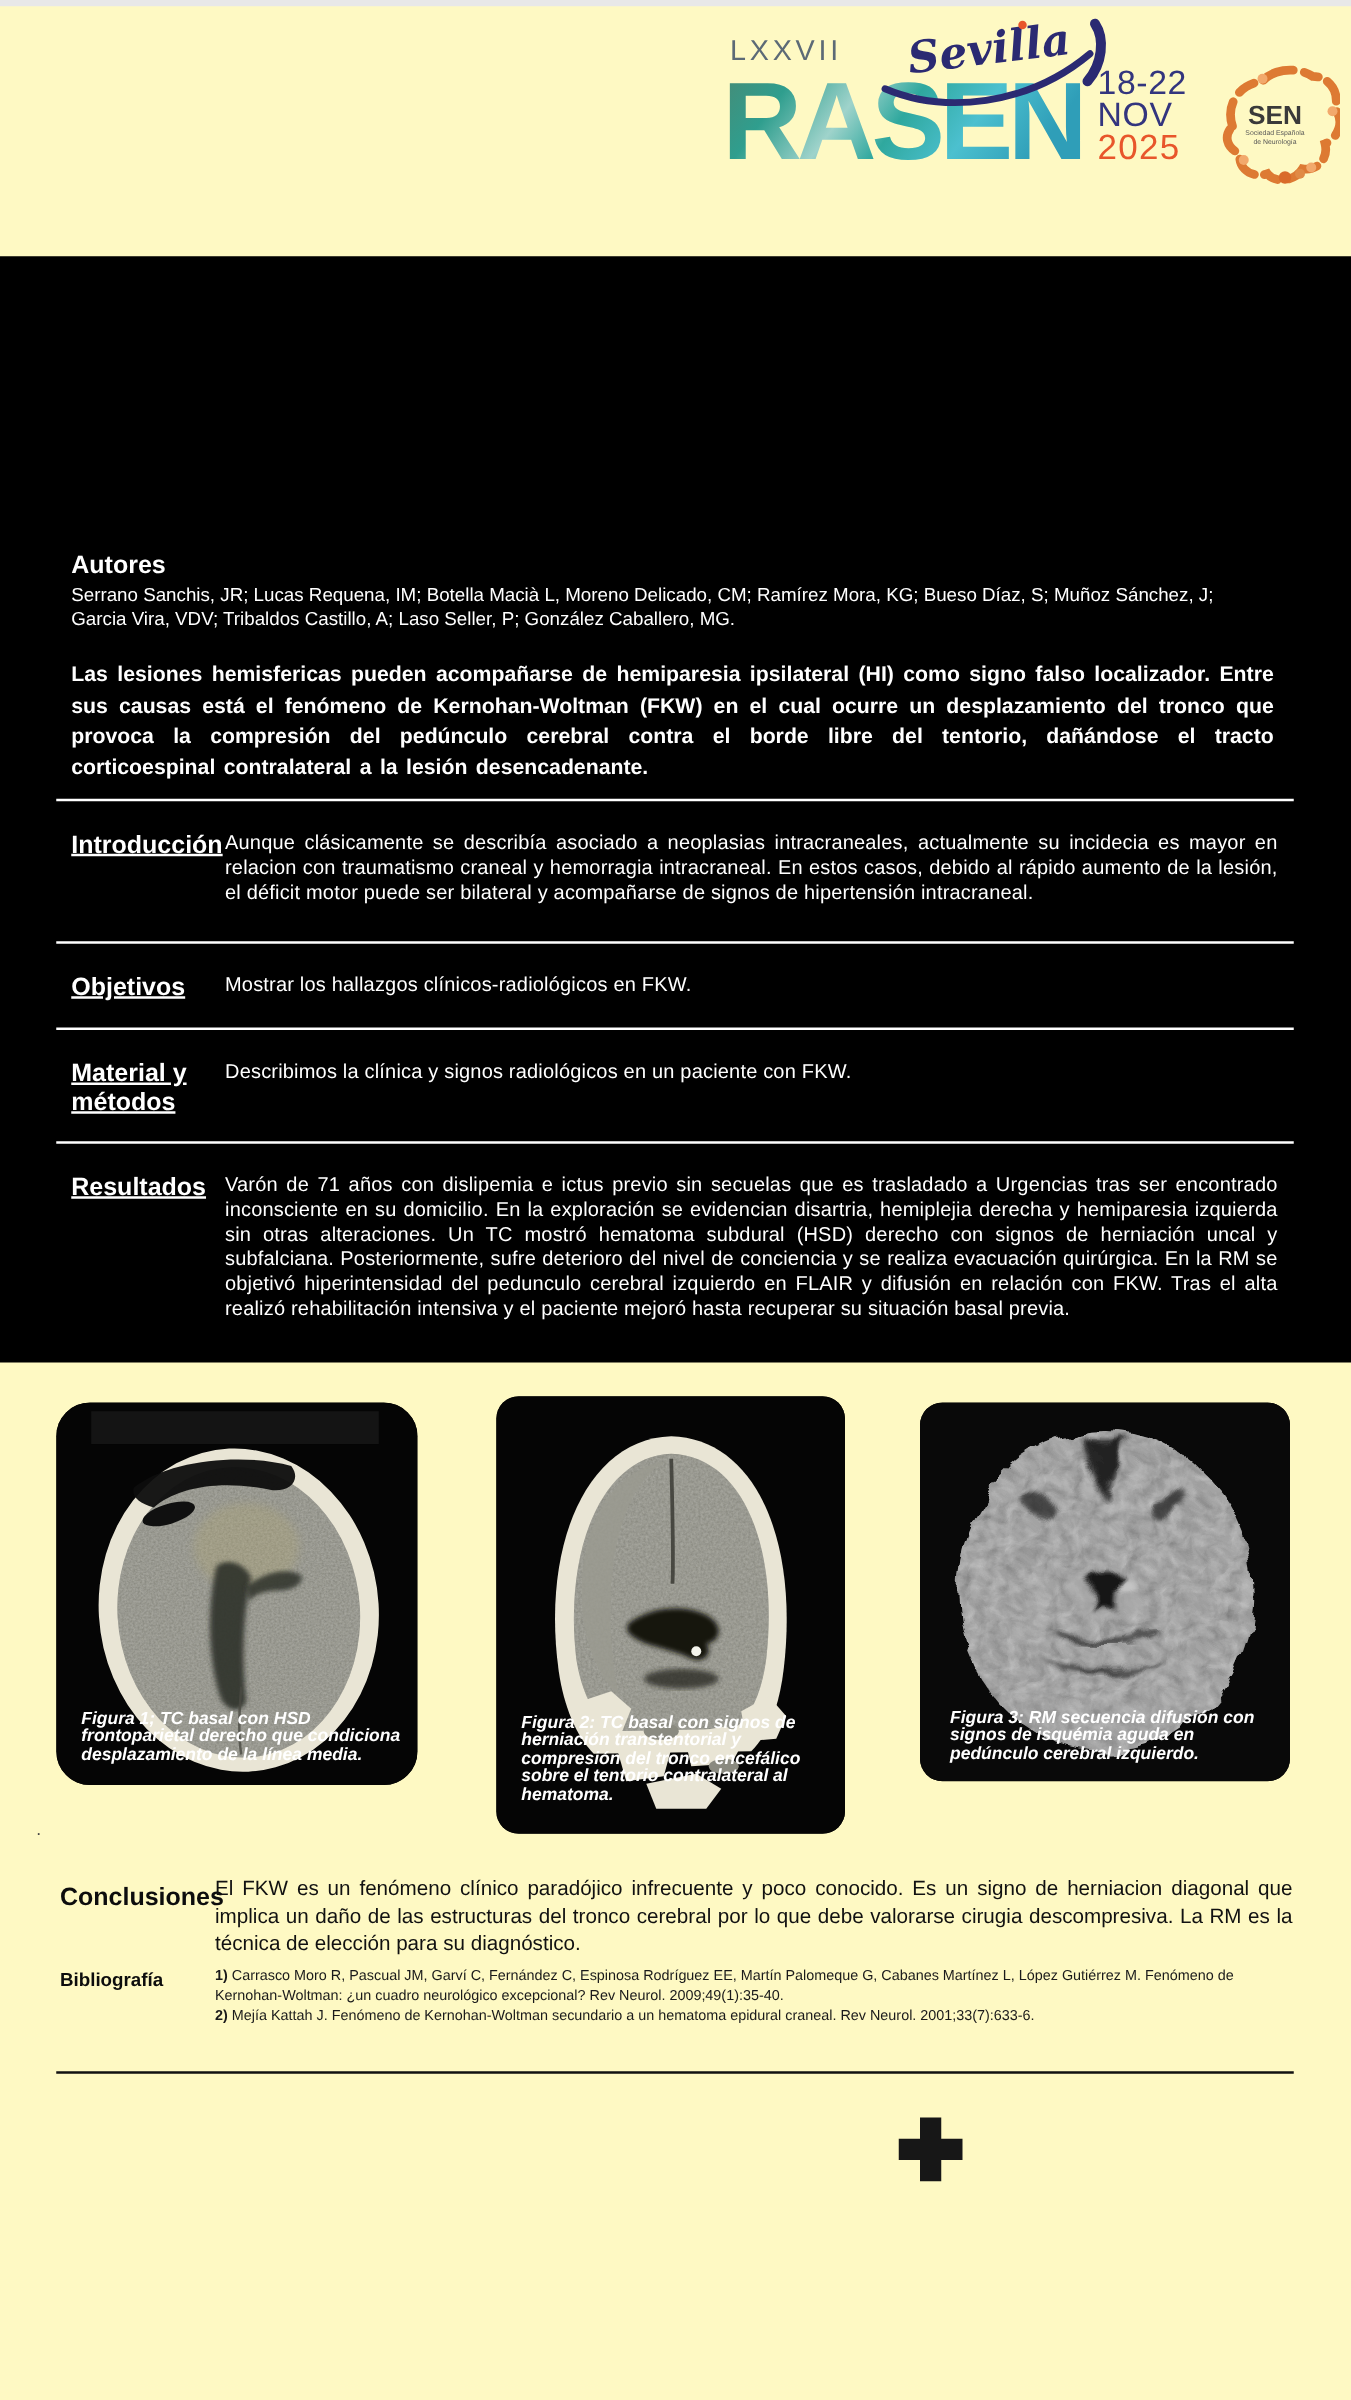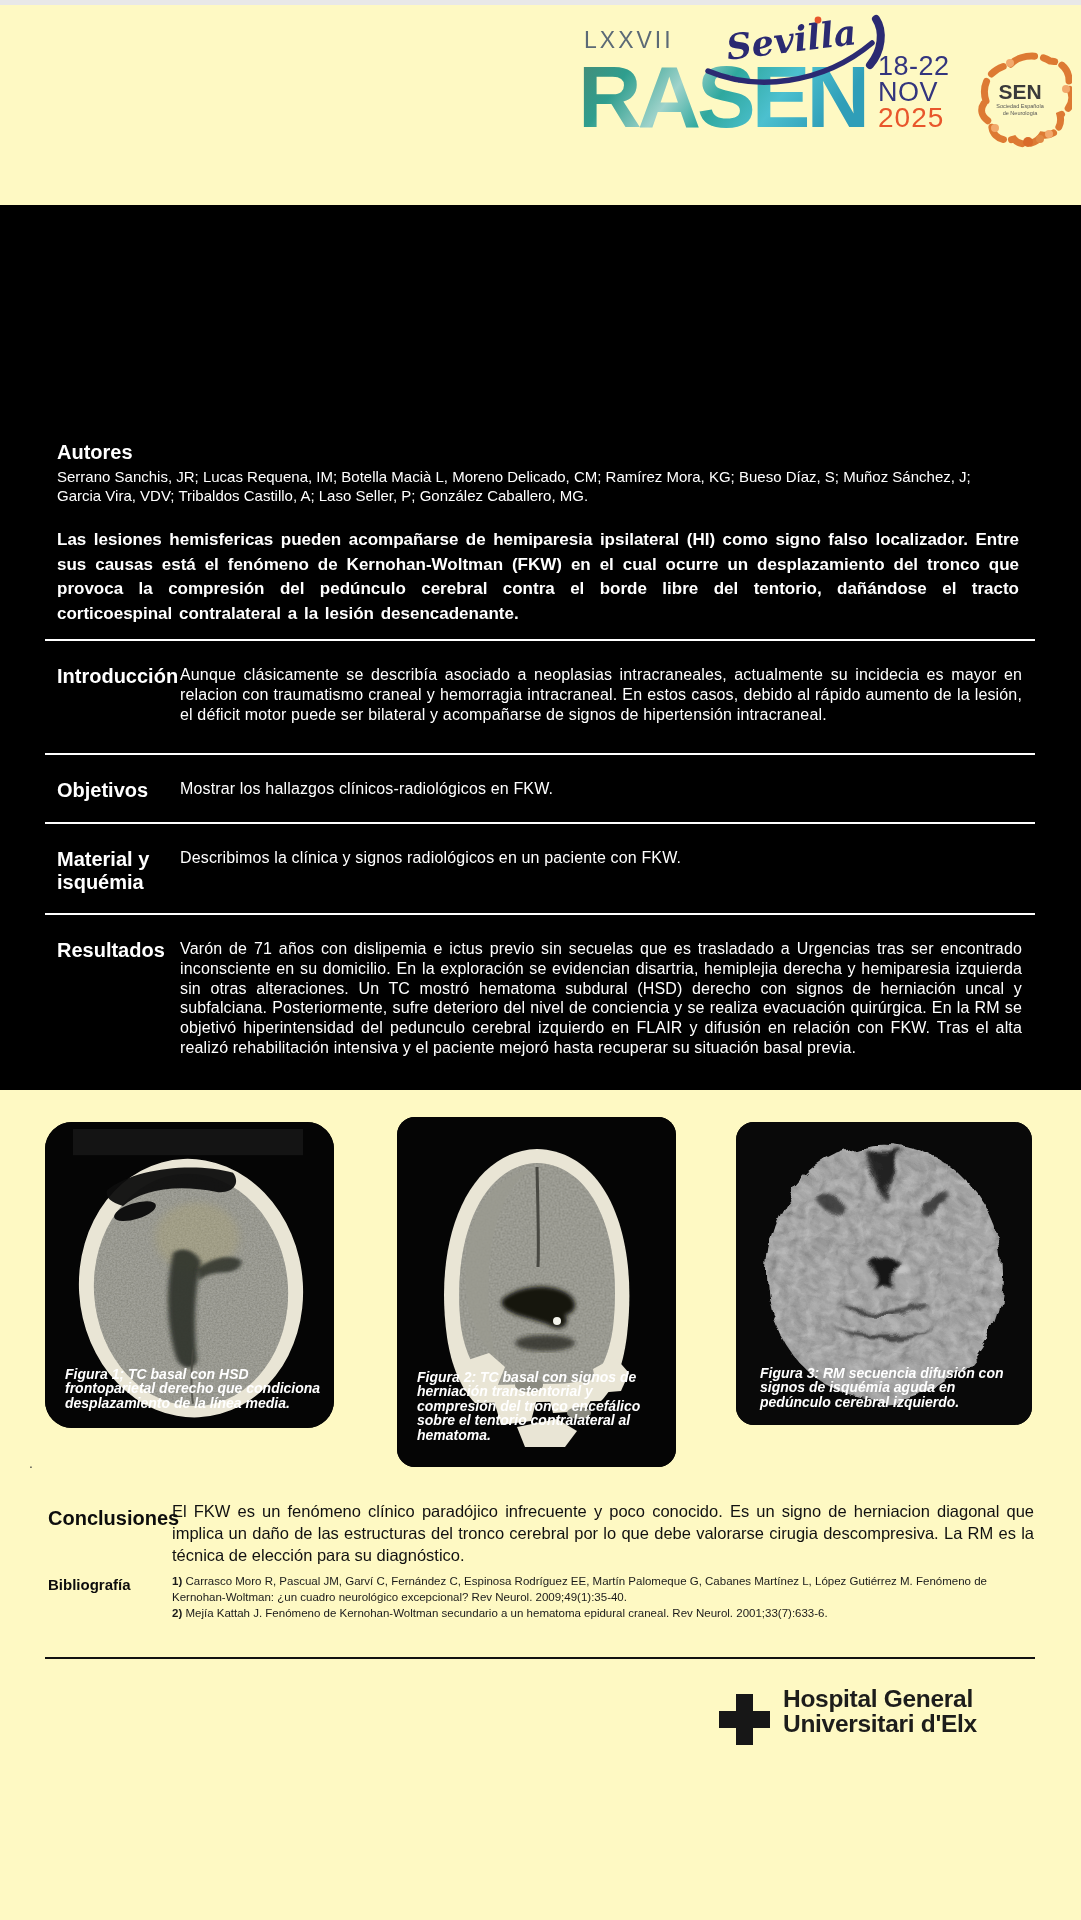--- a/index.html
+++ b/index.html
@@ -21,21 +21,21 @@
   .poster{position:absolute;left:0;top:200px;width:1081px;height:885px;background:#000;color:#fff;}
   .title{position:absolute;top:38px;left:50%;transform:translateX(-50%);width:870px;
          text-align:center;font-size:44px;font-weight:700;line-height:53px;letter-spacing:-0.5px;}
   .authors-heading{position:absolute;left:57px;top:236px;font-size:20px;font-weight:700;}
   .authors{position:absolute;left:57px;top:263px;width:958px;font-size:15px;line-height:18.5px;}
   .abstract{position:absolute;left:57px;top:323px;width:962px;font-size:17px;font-weight:700;
             line-height:24.5px;text-align:justify;word-spacing:2px;}
   .row{position:absolute;left:45px;width:990px;border-top:2px solid #fff;}
   .row-1{top:434px;} .row-2{top:548px;} .row-3{top:617px;} .row-4{top:708px;}
   .sec-heading{position:absolute;left:12px;top:24px;font-size:20px;font-weight:700;
-               line-height:23px;width:125px;}
+               line-height:23px;width:125px;text-decoration:underline;}
   .sec-body{margin:24px 0 0 135px;width:842px;font-size:16px;line-height:19.8px;
             text-align:justify;letter-spacing:0.15px;}
   
   .figbox{position:absolute;background:#060606;border-radius:18px;overflow:hidden;}
   .figbox-1{left:45px;top:1117px;width:289px;height:306px;border-radius:27px;}
   .figbox-2{left:397px;top:1112px;width:279px;height:350px;}
   .figbox-3{left:736px;top:1117px;width:296px;height:303px;}
   .scan{position:absolute;left:0;top:0;width:100%;height:100%;}
   .fig-caption{position:absolute;left:20px;right:12px;color:#fff;font-size:14px;
                font-style:italic;font-weight:700;line-height:14.5px;}
@@ -110,21 +110,21 @@
 
     <div class="row row-1">
       <div class="sec-heading">Introducción</div>
       <div class="sec-body">Aunque clásicamente se describía asociado a neoplasias intracraneales, actualmente su incidecia es mayor en relacion con traumatismo craneal y hemorragia intracraneal. En estos casos, debido al rápido aumento de la lesión, el déficit motor puede ser bilateral y acompañarse de signos de hipertensión intracraneal.</div>
     </div>
     <div class="row row-2">
       <div class="sec-heading">Objetivos</div>
       <div class="sec-body">Mostrar los hallazgos clínicos-radiológicos en FKW.</div>
     </div>
     <div class="row row-3">
-      <div class="sec-heading">Material y isquémia</div>
+      <div class="sec-heading">Material y métodos</div>
       <div class="sec-body">Describimos la clínica y signos radiológicos en un paciente con FKW.</div>
     </div>
     <div class="row row-4">
       <div class="sec-heading">Resultados</div>
       <div class="sec-body">Varón de 71 años con dislipemia e ictus previo sin secuelas que es trasladado a Urgencias tras ser encontrado inconsciente en su domicilio. En la exploración se evidencian disartria, hemiplejia derecha y hemiparesia izquierda sin otras alteraciones. Un TC mostró hematoma subdural (HSD) derecho con signos de herniación uncal y subfalciana. Posteriormente, sufre deterioro del nivel de conciencia y se realiza evacuación quirúrgica. En la RM se objetivó hiperintensidad del pedunculo cerebral izquierdo en FLAIR y difusión en relación con FKW. Tras el alta realizó rehabilitación intensiva y el paciente mejoró hasta recuperar su situación basal previa.</div>
     </div>
   </div>
 
   <div class="figbox figbox-1">
     <svg class="scan" viewBox="0 0 289 350" preserveAspectRatio="none">
@@ -249,18 +249,14 @@
   <div class="bib-list">
     <p class="bib-item"><b>1)</b> <span>Carrasco Moro R, Pascual JM, Garví C, Fernández C, Espinosa Rodríguez EE, Martín Palomeque G, Cabanes Martínez L, López Gutiérrez M. Fenómeno de Kernohan-Woltman: ¿un cuadro neurológico excepcional? Rev Neurol. 2009;49(1):35-40.</span></p>
     <p class="bib-item"><b>2)</b> <span>Mejía Kattah J. Fenómeno de Kernohan-Woltman secundario a un hematoma epidural craneal. Rev Neurol. 2001;33(7):633-6.</span></p>
   </div>
 
   <div class="divider"></div>
 
   <svg class="hosp-cross" width="57" height="57" viewBox="0 0 57 57">
     <path d="M20,3 h17 v17 h17 v17 h-17 v17 h-17 v-17 h-17 v-17 h17 z" fill="#171717"></path>
   </svg>
-  <div class="hosp-name">
-    <div>Hospital General</div>
-    <div>Universitari d'Elx</div>
-  </div>
 
 </div>
 
 </body></html>

